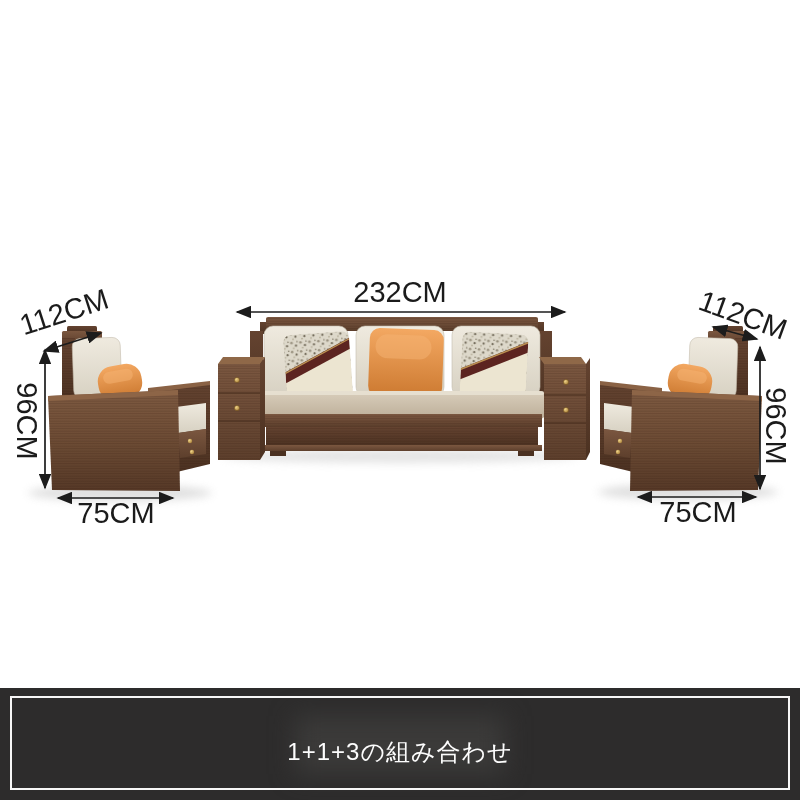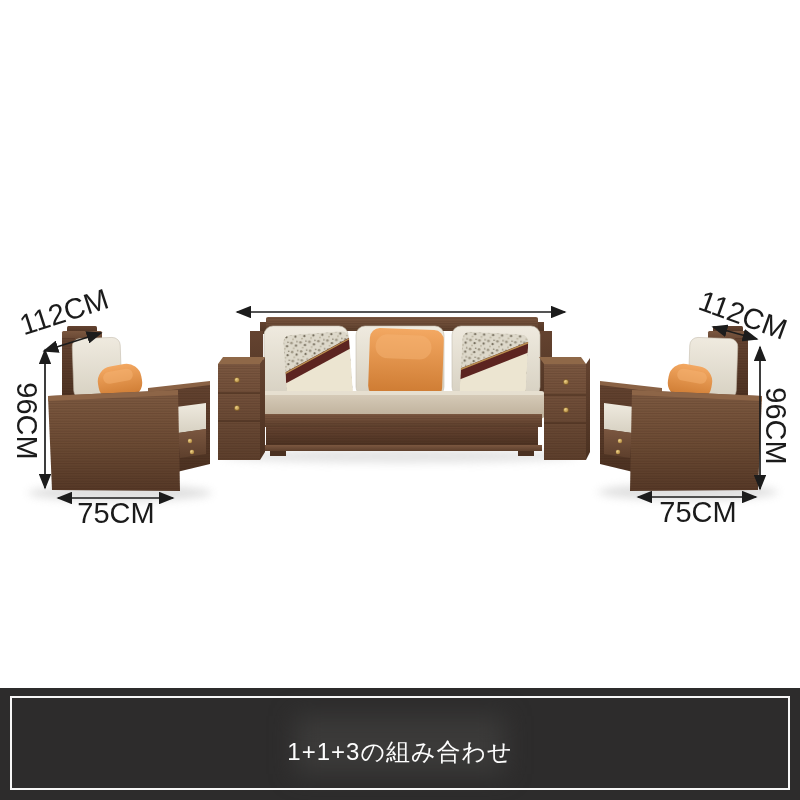--- a/index.html
+++ b/index.html
@@ -241,20 +241,21 @@
       <line x1="237" y1="312" x2="565" y2="312" marker-start="url(#ah)" marker-end="url(#ah)"></line>
       <line x1="713" y1="327" x2="757" y2="339" marker-start="url(#ah)" marker-end="url(#ah)"></line>
       <line x1="760" y1="347" x2="760" y2="489" marker-start="url(#ah)" marker-end="url(#ah)"></line>
       <line x1="638" y1="497" x2="756" y2="497" marker-start="url(#ah)" marker-end="url(#ah)"></line>
     </g>
   </svg>
 
   <div class="dim dim-left-width">112CM</div>
   <div class="dim dim-left-height">96CM</div>
   <div class="dim dim-left-depth">75CM</div>
+  <div class="dim dim-sofa-width">232CM</div>
   <div class="dim dim-right-width">112CM</div>
   <div class="dim dim-right-height">96CM</div>
   <div class="dim dim-right-depth">75CM</div>
 
   <div class="banner">
     <div class="banner-glow"></div>
     <div class="banner-border"></div>
     <div class="banner-caption">1+1+3の組み合わせ</div>
   </div>
 

